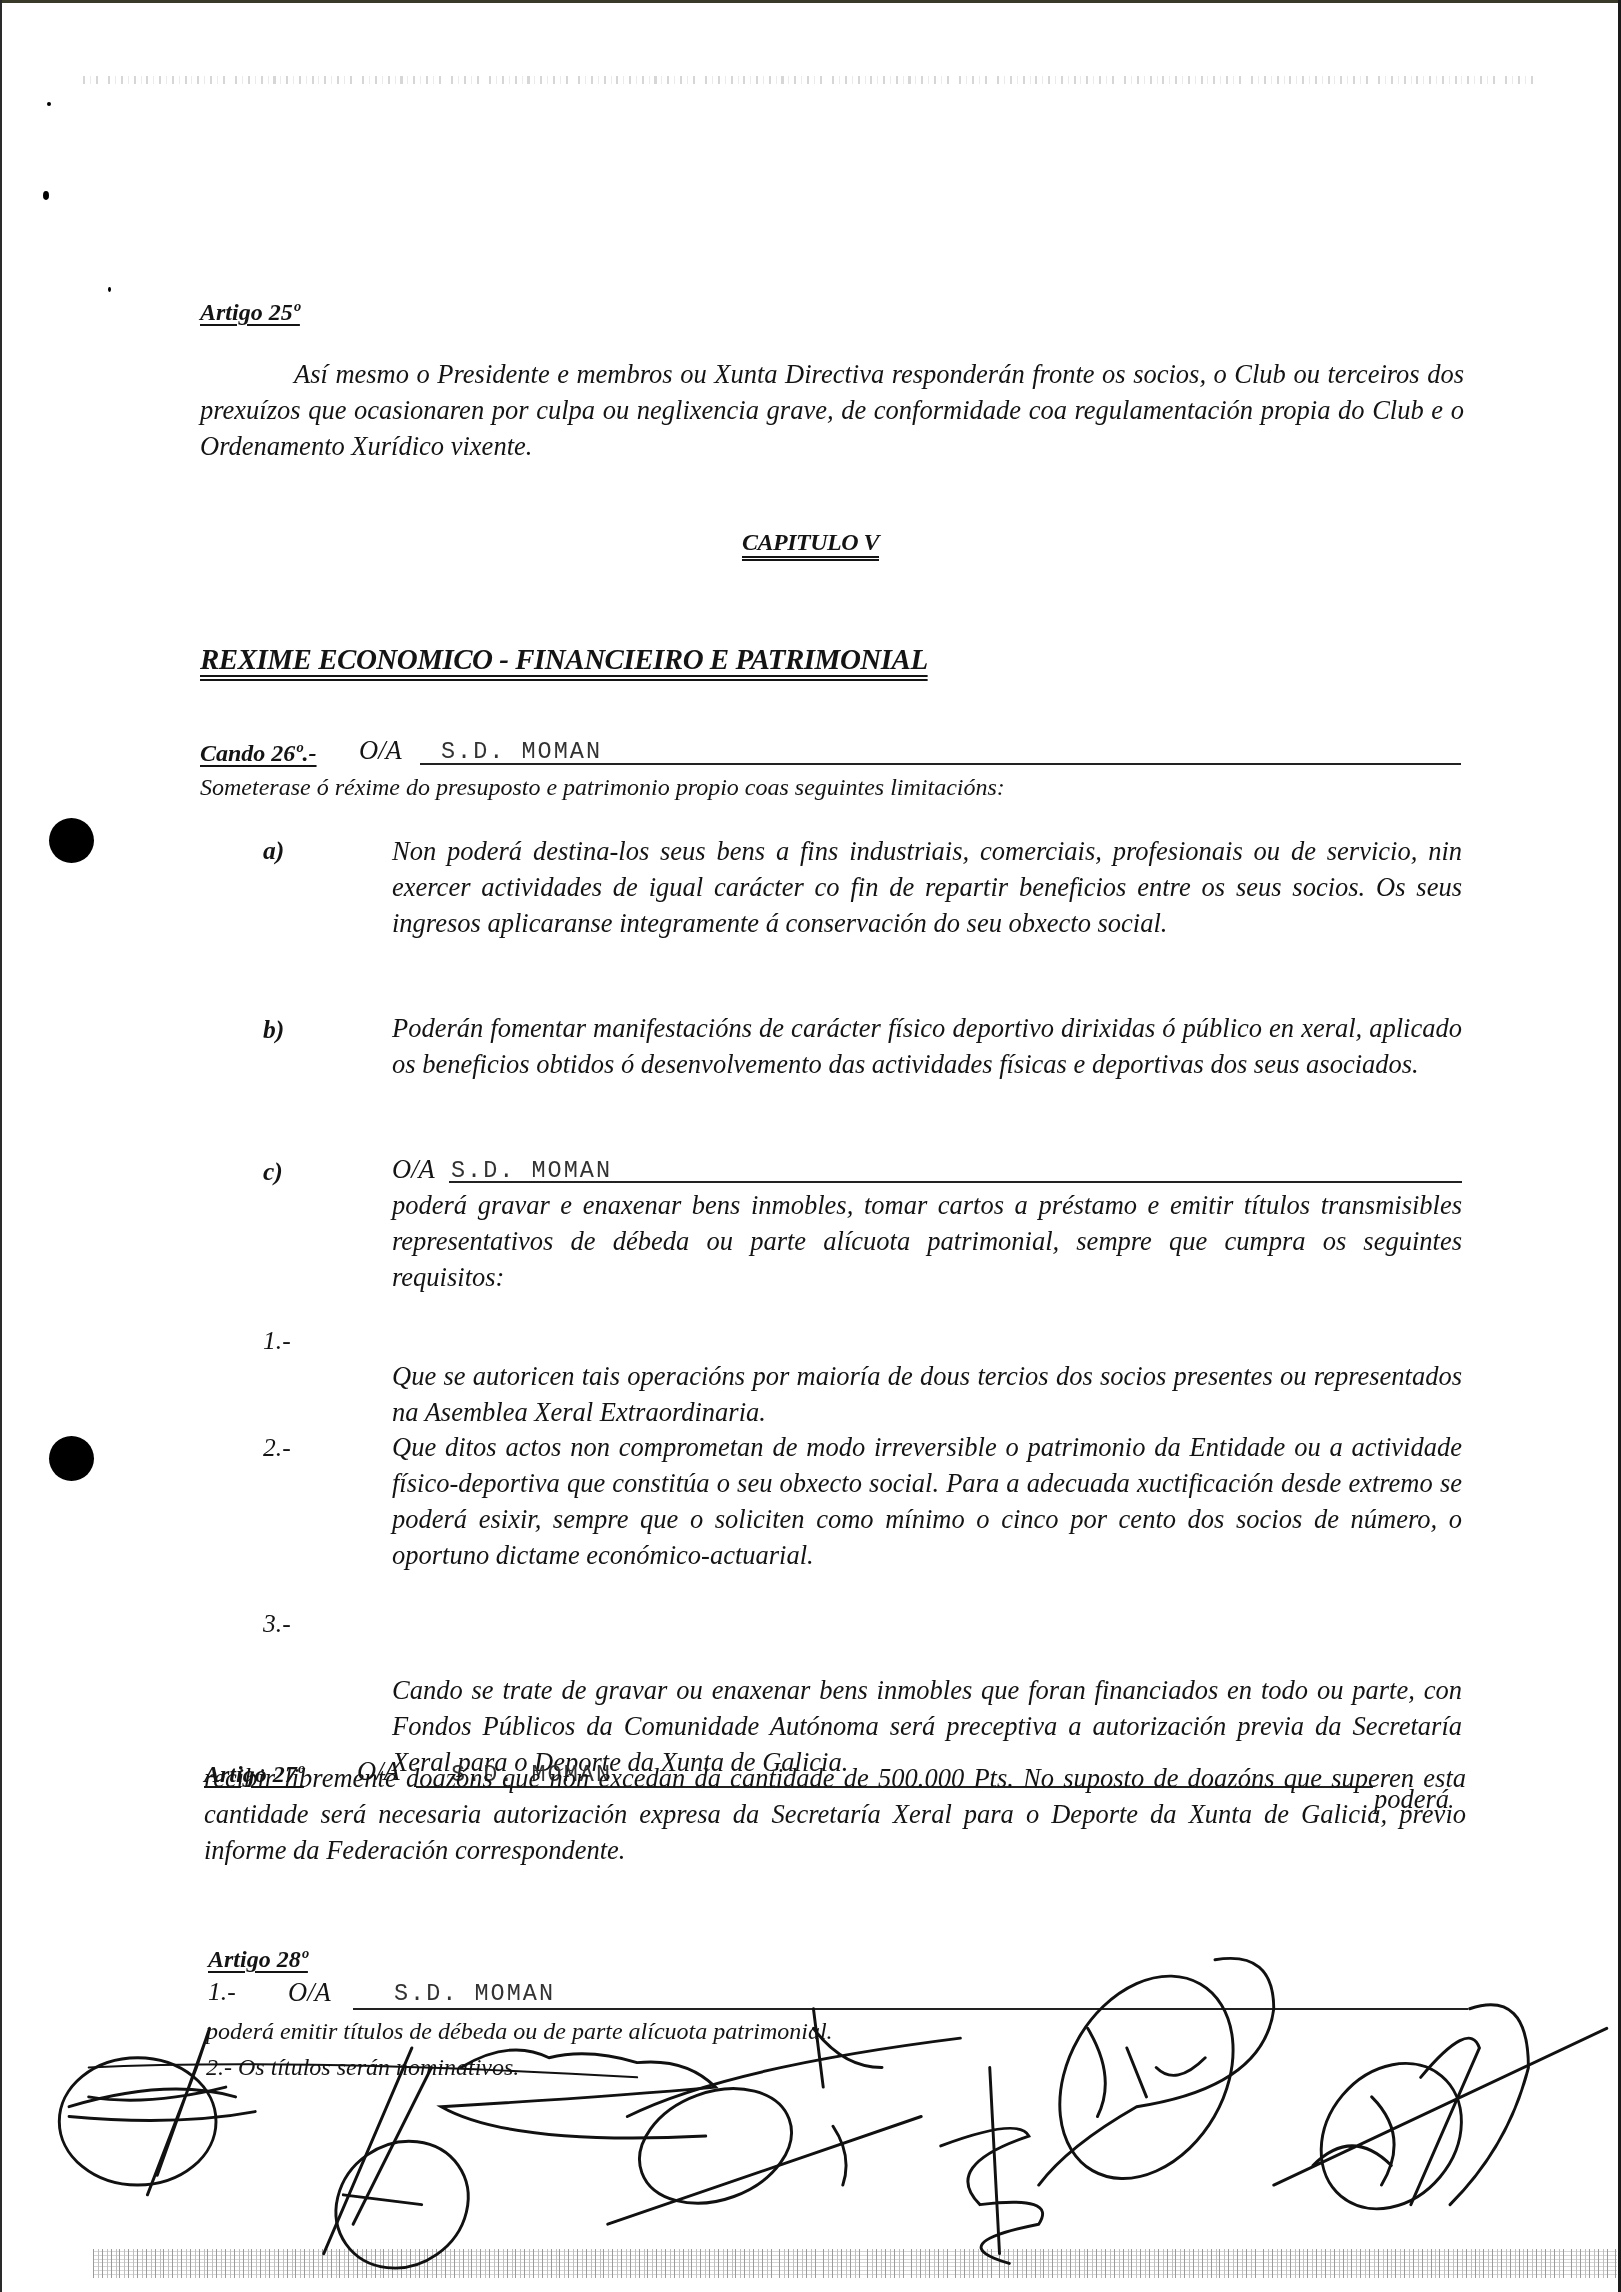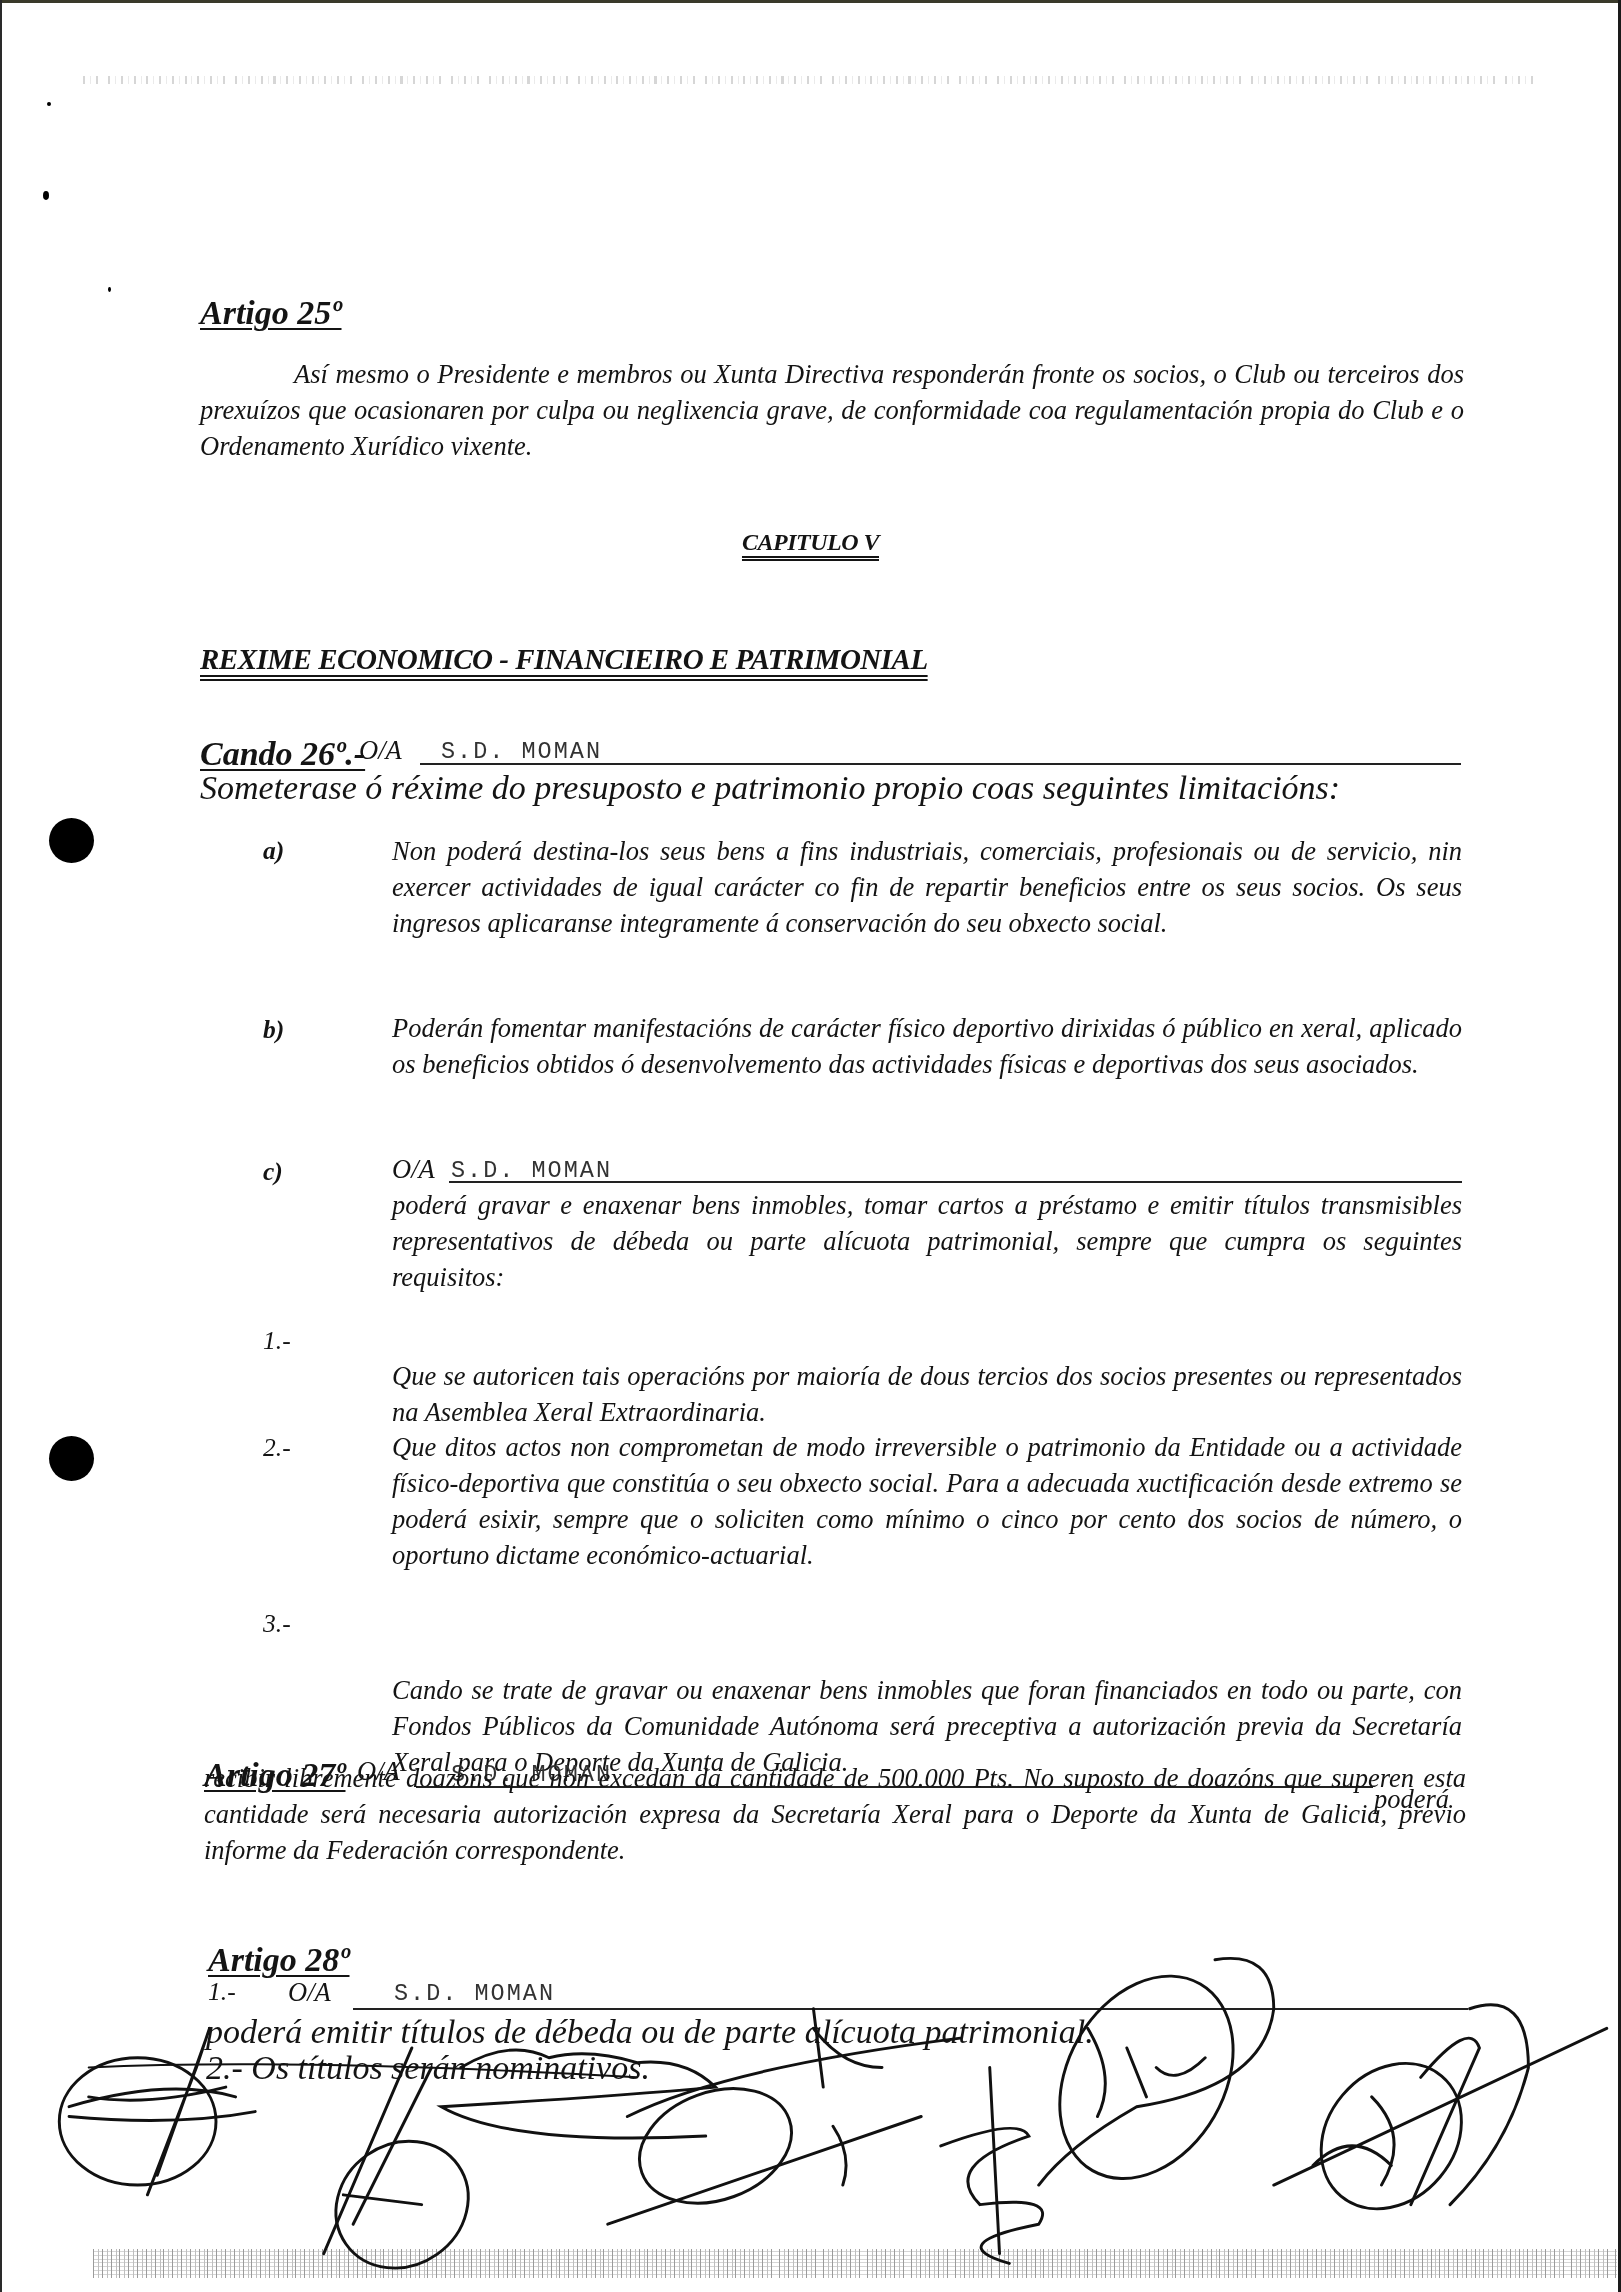--- a/index.html
+++ b/index.html
@@ -31,21 +31,21 @@
       background:
         repeating-linear-gradient(90deg, #8a8a8a 0 1px, transparent 1px 4.9px, #b5b5b5 4.9px 5.9px, transparent 5.9px 8.8px),
         repeating-linear-gradient(0deg, transparent 0 2.9px, #cfcfcf 2.9px 3.9px);
       opacity: .85;
     }
     .punch-hole {
       position: absolute; width: 45px; height: 45px; border-radius: 50%; background: #000;
     }
     .speck { position: absolute; background: #000; border-radius: 50%; }
 
-    .t { position: absolute; font-style: italic; font-size: 34px; line-height: 37px; white-space: nowrap; }
+    .t { position: absolute; font-style: italic; font-size: 24px; line-height: 37px; white-space: nowrap; }
     .ul { text-decoration: underline; text-underline-offset: 3.9px; text-decoration-thickness: 2px; font-weight: bold; }
     .heading-center {
       position: absolute; left: 0; width: 1621px; text-align: center; top: 529px;
       font-style: italic; font-weight: bold; font-size: 24px;
       text-decoration: underline double; text-underline-offset: 5.9px;
       letter-spacing: -0.5px;
     }
     .section-heading {
       position: absolute; left: 200px; top: 643px;
       font-style: italic; font-weight: bold; font-size: 29px; letter-spacing: -0.5px;

